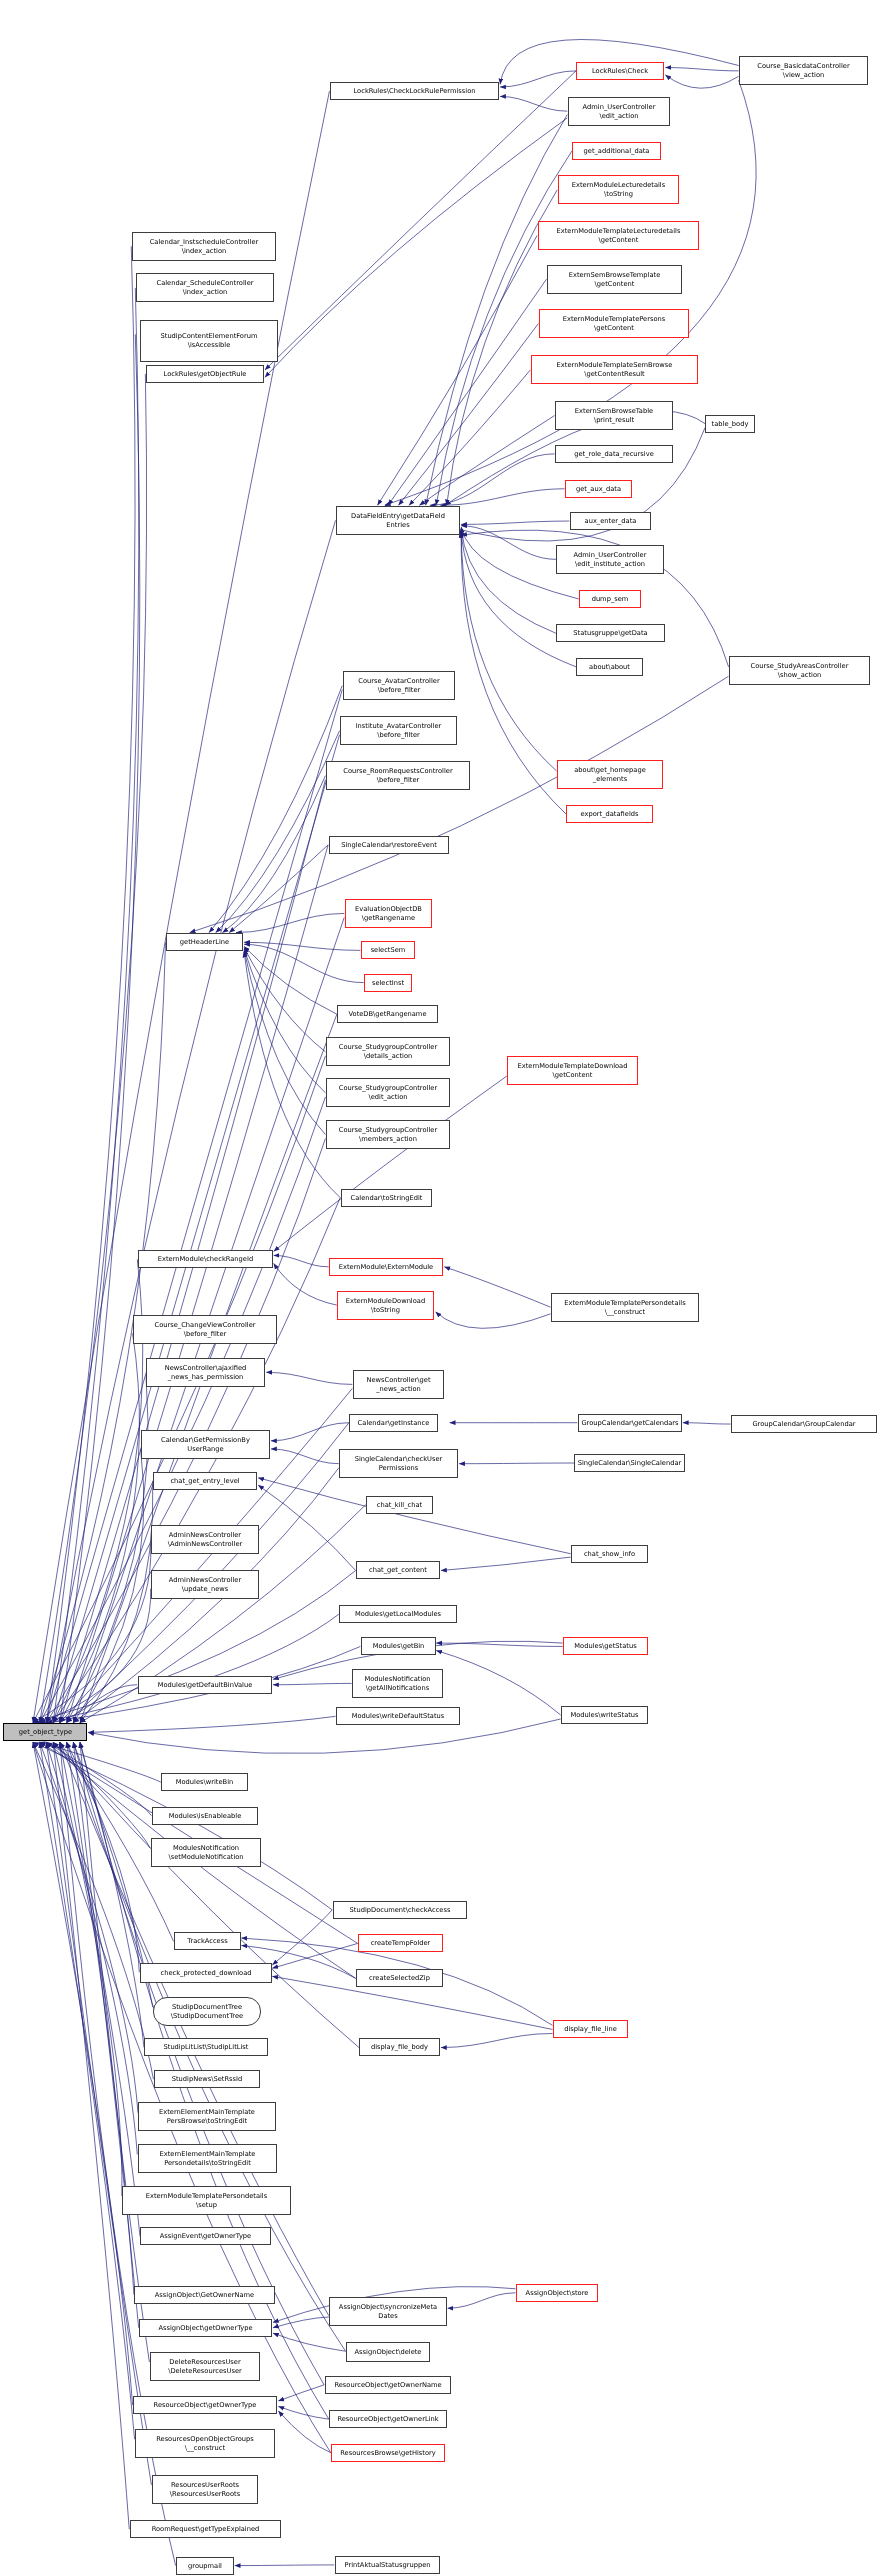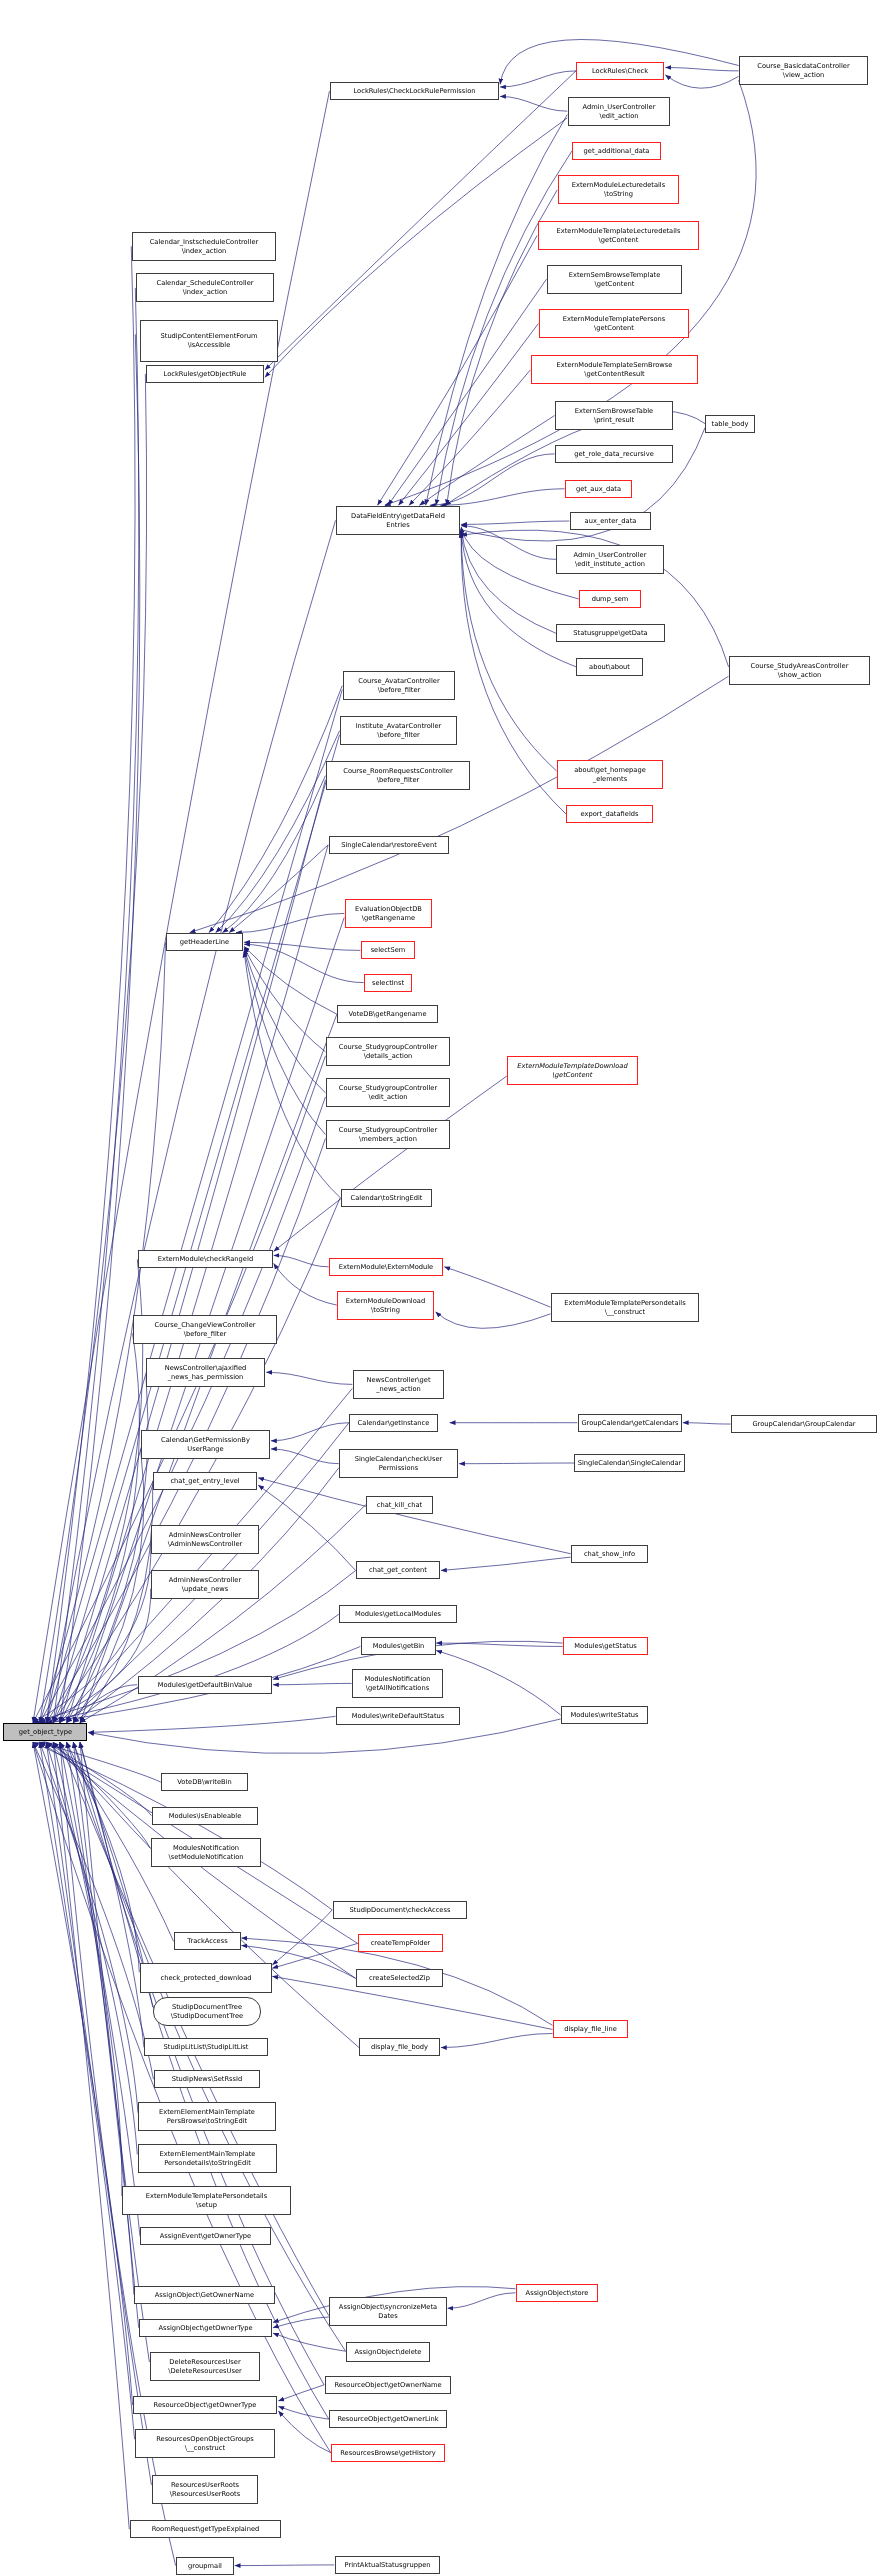--- a/index.html
+++ b/index.html
@@ -216,21 +216,21 @@
 \getRangename</div>
     <div class="node truncated" style="left: 361px; top: 941px; width: 54px; height: 18px;">selectSem</div>
     <div class="node truncated" style="left: 364px; top: 974px; width: 48px; height: 18px;">selectInst</div>
     <div class="node" style="left: 337px; top: 1005px; width: 101px; height: 18px;">VoteDB\getRangename</div>
     <div class="node" style="left: 326px; top: 1037px; width: 124px; height: 29px;">Course_StudygroupController
 \details_action</div>
     <div class="node" style="left: 326px; top: 1078px; width: 124px; height: 29px;">Course_StudygroupController
 \edit_action</div>
     <div class="node" style="left: 326px; top: 1120px; width: 124px; height: 29px;">Course_StudygroupController
 \members_action</div>
-    <div class="node truncated" style="left: 507px; top: 1056px; width: 131px; height: 29px; font-style: italic;">ExternModuleTemplateDownload
+    <div class="node truncated" style="left: 507px; top: 1056px; width: 131px; height: 29px;">ExternModuleTemplateDownload
 \getContent</div>
     <div class="node" style="left: 341px; top: 1189px; width: 91px; height: 18px;">Calendar\toStringEdit</div>
     <div class="node" style="left: 138px; top: 1250px; width: 135px; height: 18px;">ExternModule\checkRangeId</div>
     <div class="node truncated" style="left: 329px; top: 1258px; width: 114px; height: 18px;">ExternModule\ExternModule</div>
     <div class="node truncated" style="left: 337px; top: 1291px; width: 97px; height: 29px;">ExternModuleDownload
 \toString</div>
     <div class="node" style="left: 551px; top: 1293px; width: 148px; height: 29px;">ExternModuleTemplatePersondetails
 \__construct</div>
     <div class="node" style="left: 133px; top: 1315px; width: 144px; height: 29px;">Course_ChangeViewController
 \before_filter</div>
@@ -256,28 +256,28 @@
 \update_news</div>
     <div class="node" style="left: 339px; top: 1605px; width: 118px; height: 18px;">Modules\getLocalModules</div>
     <div class="node" style="left: 361px; top: 1637px; width: 75px; height: 18px;">Modules\getBin</div>
     <div class="node truncated" style="left: 563px; top: 1637px; width: 85px; height: 18px;">Modules\getStatus</div>
     <div class="node" style="left: 352px; top: 1669px; width: 91px; height: 29px;">ModulesNotification
 \getAllNotifications</div>
     <div class="node" style="left: 138px; top: 1676px; width: 134px; height: 18px;">Modules\getDefaultBinValue</div>
     <div class="node" style="left: 336px; top: 1707px; width: 124px; height: 18px;">Modules\writeDefaultStatus</div>
     <div class="node" style="left: 561px; top: 1706px; width: 87px; height: 18px;">Modules\writeStatus</div>
     <div class="node focus" style="left: 3.4px; top: 1723px; width: 84px; height: 18px;">get_object_type</div>
-    <div class="node" style="left: 161px; top: 1773px; width: 87px; height: 18px;">VoteDB\writeBin</div>
+    <div class="node" style="left: 161px; top: 1773px; width: 87px; height: 18px;">Modules\writeBin</div>
     <div class="node" style="left: 152px; top: 1807px; width: 106px; height: 18px;">Modules\isEnableable</div>
     <div class="node" style="left: 151px; top: 1838px; width: 110px; height: 29px;">ModulesNotification
 \setModuleNotification</div>
     <div class="node" style="left: 333px; top: 1901px; width: 134px; height: 18px;">StudipDocument\checkAccess</div>
     <div class="node" style="left: 174px; top: 1932px; width: 67px; height: 18px;">TrackAccess</div>
     <div class="node truncated" style="left: 358px; top: 1934px; width: 85px; height: 18px;">createTempFolder</div>
-    <div class="node" style="left: 140px; top: 1963px; width: 132px; height: 30px;">check_protected_download</div>
+    <div class="node" style="left: 140px; top: 1963px; width: 132px; height: 20px;">check_protected_download</div>
     <div class="node" style="left: 356px; top: 1969px; width: 87px; height: 18px;">createSelectedZip</div>
     <div class="node" style="left: 153px; top: 1997px; width: 108px; height: 29px; border-radius: 14px;">StudipDocumentTree
 \StudipDocumentTree</div>
     <div class="node truncated" style="left: 553px; top: 2020px; width: 75px; height: 18px;">display_file_line</div>
     <div class="node" style="left: 144px; top: 2038px; width: 124px; height: 18px;">StudipLitList\StudipLitList</div>
     <div class="node" style="left: 359px; top: 2038px; width: 81px; height: 18px;">display_file_body</div>
     <div class="node" style="left: 154px; top: 2070px; width: 106px; height: 18px;">StudipNews\SetRssId</div>
     <div class="node" style="left: 138px; top: 2102px; width: 138px; height: 29px;">ExternElementMainTemplate
 PersBrowse\toStringEdit</div>
     <div class="node" style="left: 138px; top: 2144px; width: 139px; height: 29px;">ExternElementMainTemplate

